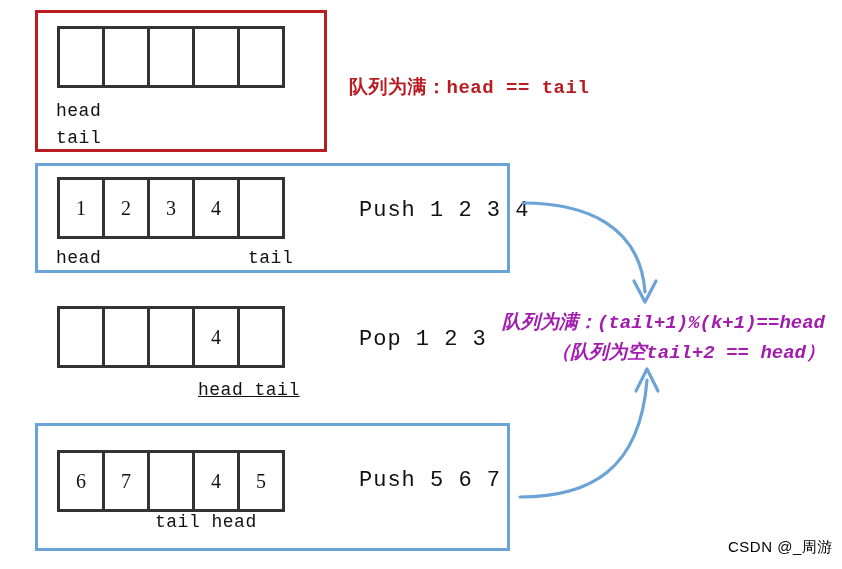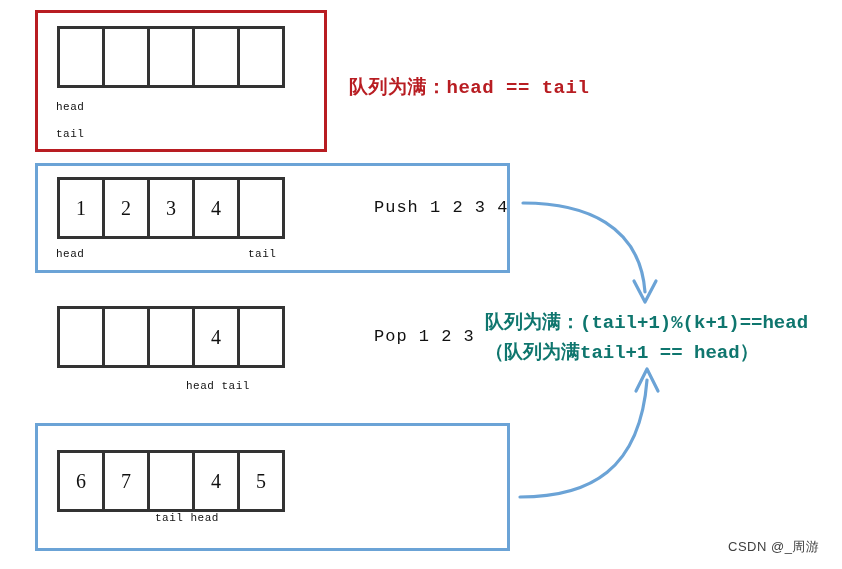--- a/index.html
+++ b/index.html
@@ -50,59 +50,59 @@
     font-size: 20px;
     color: #111111;
     background: #ffffff;
   }
   .cell:first-child { margin-left: 0; }
 
   
   .ptr-label {
     position: absolute;
     font-family: "Liberation Mono", monospace;
-    font-size: 11px;
+    font-size: 18px;
     letter-spacing: 0.5px;
     color: #111111;
     white-space: nowrap;
   }
 
   
   .op-label {
     position: absolute;
     font-family: "Liberation Mono", monospace;
-    font-size: 17px;
+    font-size: 22px;
     letter-spacing: 1px;
     color: #111111;
     white-space: nowrap;
-    margin-left: 15px;
   }
 
   
   .annot {
     position: absolute;
     white-space: nowrap;
     font-family: "Liberation Serif", serif;
   }
   .annot.empty-note {
     color: #b81d22;
     font-size: 19px;
     font-weight: bold;
     letter-spacing: 0.5px;
   }
   .annot.empty-note .mono {
     font-family: "Liberation Mono", monospace;
     font-weight: bold;
   }
   .annot.full-note {
-    color: #0f766e;
+    color: #a21caf;
     font-size: 19px;
     font-weight: bold;
-    text-align: left;
+    text-align: right;
     line-height: 1.45;
+    font-style: italic;
   }
   .annot.full-note .mono {
     font-family: "Liberation Mono", monospace;
     font-weight: bold;
   }
   .annot.full-note .line2 {
     display: block;
   }
 
   
@@ -111,22 +111,22 @@
     left: 0; top: 0;
     width: 842px;
     height: 569px;
     pointer-events: none;
   }
 
   
   .watermark {
     position: absolute;
     font-family: "Liberation Sans", sans-serif;
-    font-size: 13px;
-    color: #404040;
+    font-size: 15px;
+    color: #000000;
     letter-spacing: 0.5px;
     white-space: nowrap;
   }
 </style>
 </head>
 <body>
 
 <div id="stage">
 
   <div class="frame red" style="left:35px; top:10px; width:292px; height:142px;"></div>
@@ -160,38 +160,39 @@
   <div class="op-label" style="left:359px; top:198px;">Push 1 2 3 4</div>
 
   <div class="cells" style="left:57px; top:306px;">
     <div class="cell"></div>
     <div class="cell"></div>
     <div class="cell"></div>
     <div class="cell">4</div>
     <div class="cell"></div>
   </div>
 
-  <div class="ptr-label" style="left:186px; top:380px;">head tail</div>
+  <div class="ptr-label" style="left:198px; top:380px;text-decoration:underline;">head tail</div>
 
   <div class="op-label" style="left:359px; top:327px;">Pop 1 2 3</div>
 
   <div class="frame blue" style="left:35px; top:423px; width:475px; height:128px;"></div>
 
   <div class="cells" style="left:57px; top:450px;">
     <div class="cell">6</div>
     <div class="cell">7</div>
     <div class="cell"></div>
     <div class="cell">4</div>
     <div class="cell">5</div>
   </div>
 
   <div class="ptr-label" style="left:155px; top:512px;">tail head</div>
 
-
-  <div class="annot full-note" style="left:485px; top:308px; width:340px;"><span>队列为满：</span><span class="mono">(tail+1)%(k+1)==head</span><span class="line2"><span>（队列为满</span><span class="mono">tail+1 == head</span><span>）</span></span></div>
+  <div class="op-label" style="left:359px; top:468px;">Push 5 6 7</div>
+
+  <div class="annot full-note" style="left:485px; top:308px; width:340px;"><span>队列为满：</span><span class="mono">(tail+1)%(k+1)==head</span><span class="line2"><span>（队列为空</span><span class="mono">tail+2 == head</span><span>）</span></span></div>
 
   <svg id="arrows" viewBox="0 0 842 569">
 
     <g>
       <path d="M523,203 C 585,203 640,225 645,292" fill="none" stroke="#6ba3d6" stroke-width="3.2" stroke-linecap="round"></path>
       <path d="M634,281 L645,302 L656,281" fill="none" stroke="#6ba3d6" stroke-width="3.2" stroke-linecap="round" stroke-linejoin="round"></path>
     </g>
 
     <g>
       <path d="M520,497 C 590,497 640,470 647,380" fill="none" stroke="#6ba3d6" stroke-width="3.2" stroke-linecap="round"></path>

